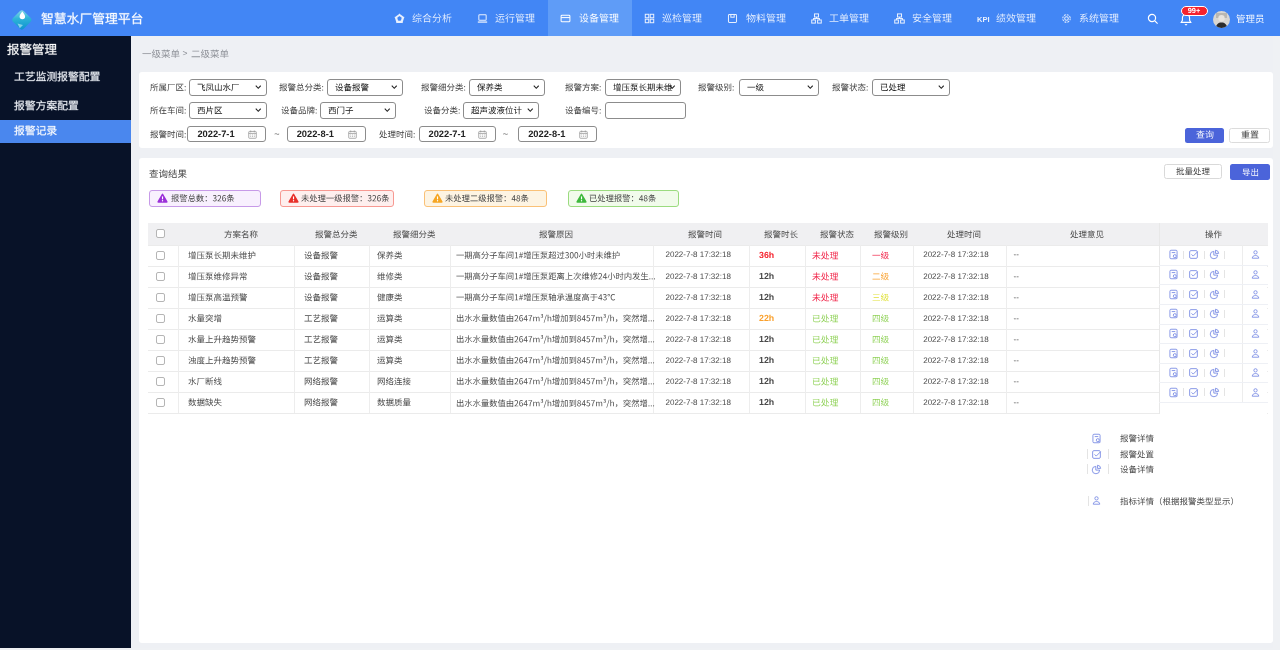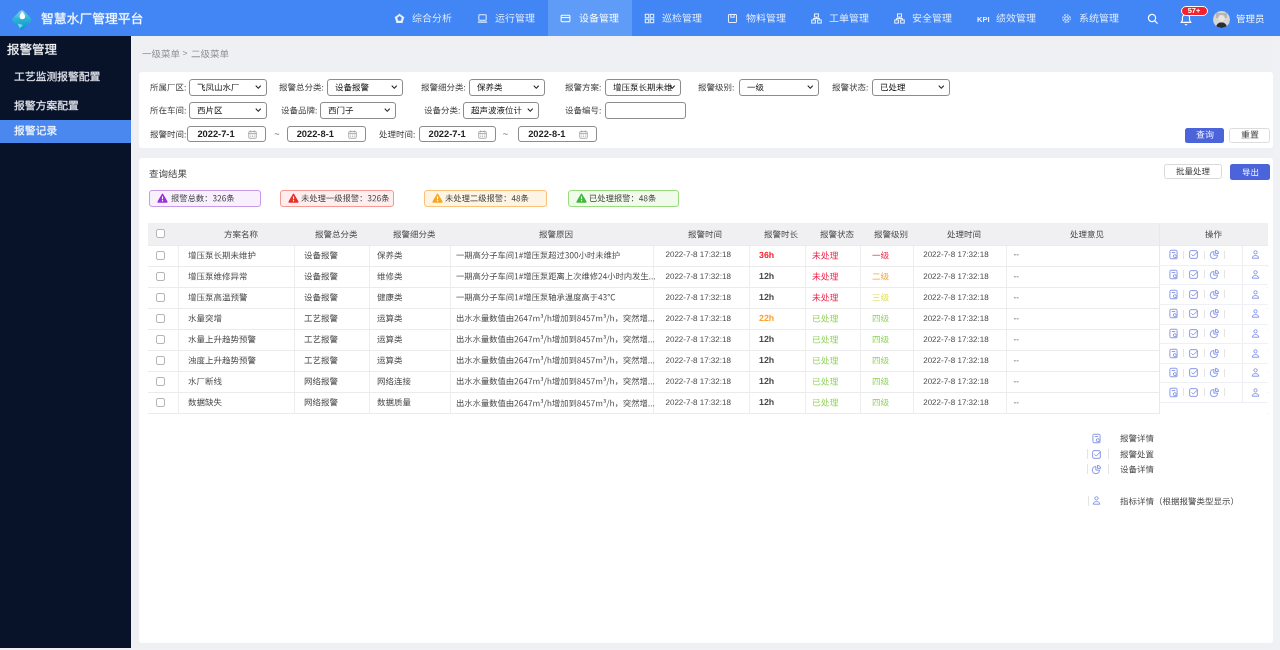--- a/index.html
+++ b/index.html
@@ -330,21 +330,21 @@
   </svg>
 <svg class="abs" style="left:1147px;top:13px" width="12" height="12" viewBox="0 0 12 12" fill="none" stroke="#fff" stroke-width="1.2">
     <circle cx="5" cy="5" r="3.6"></circle>
     <path d="M7.8 7.8 L10.6 10.6"></path>
   </svg>
 <svg class="abs" style="left:1179.5px;top:12.5px" width="12" height="13" viewBox="0 0 12 13" fill="none" stroke="#fff" stroke-width="1.1">
     <path d="M6 1.4 a3.6 3.6 0 0 1 3.6 3.6 v2.4 l1.2 2 H1.2 l1.2 -2 V5 A3.6 3.6 0 0 1 6 1.4 Z"></path>
     <path d="M5.1 11.2 a1 1 0 0 0 1.8 0"></path>
   </svg>
 <div class="abs" style="left:1180.5px;top:6px;width:27px;height:10px;background:#f5222d;border-radius:5px;border:1px solid #fff"></div>
-<div class="lt" style="font-size:7.4px;color:#fff;font-weight:bold;left:1194.0px;transform:translateX(-50%);top:11.1px;">57+</div>
+<div class="lt" style="font-size:7.4px;color:#fff;font-weight:bold;left:1194.0px;transform:translateX(-50%);top:11.1px;">99+</div>
 <svg class="abs" style="left:1212.5px;top:11px" width="17" height="17" viewBox="0 0 17 17">
 <clipPath id="avc">
       <circle cx="8.5" cy="8.5" r="8.5"></circle>
     </clipPath>
 <g clip-path="url(#avc)">
       <rect width="17" height="17" fill="#d8d6d2"></rect>
 <rect x="3" y="2" width="11" height="5" fill="#b9b7b2"></rect>
 <path d="M3 17 c0-3.6 2.4-5.5 5.5-5.5 s5.5 1.9 5.5 5.5 z" fill="#2c2c2c"></path>
 <circle cx="8.5" cy="7.2" r="3.2" fill="#e8e4de"></circle>
     </g>

